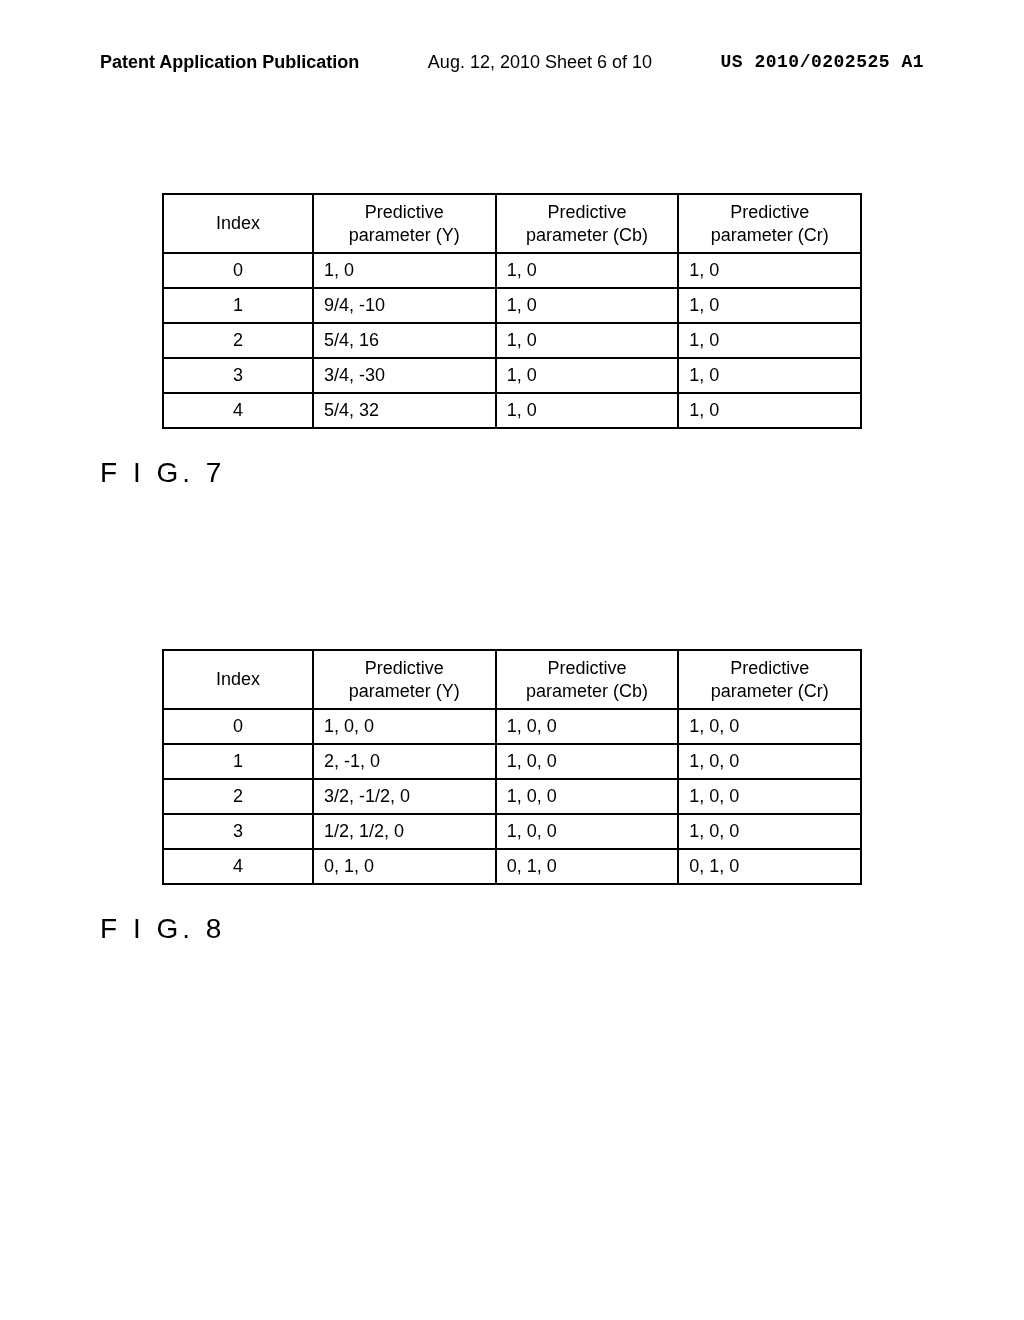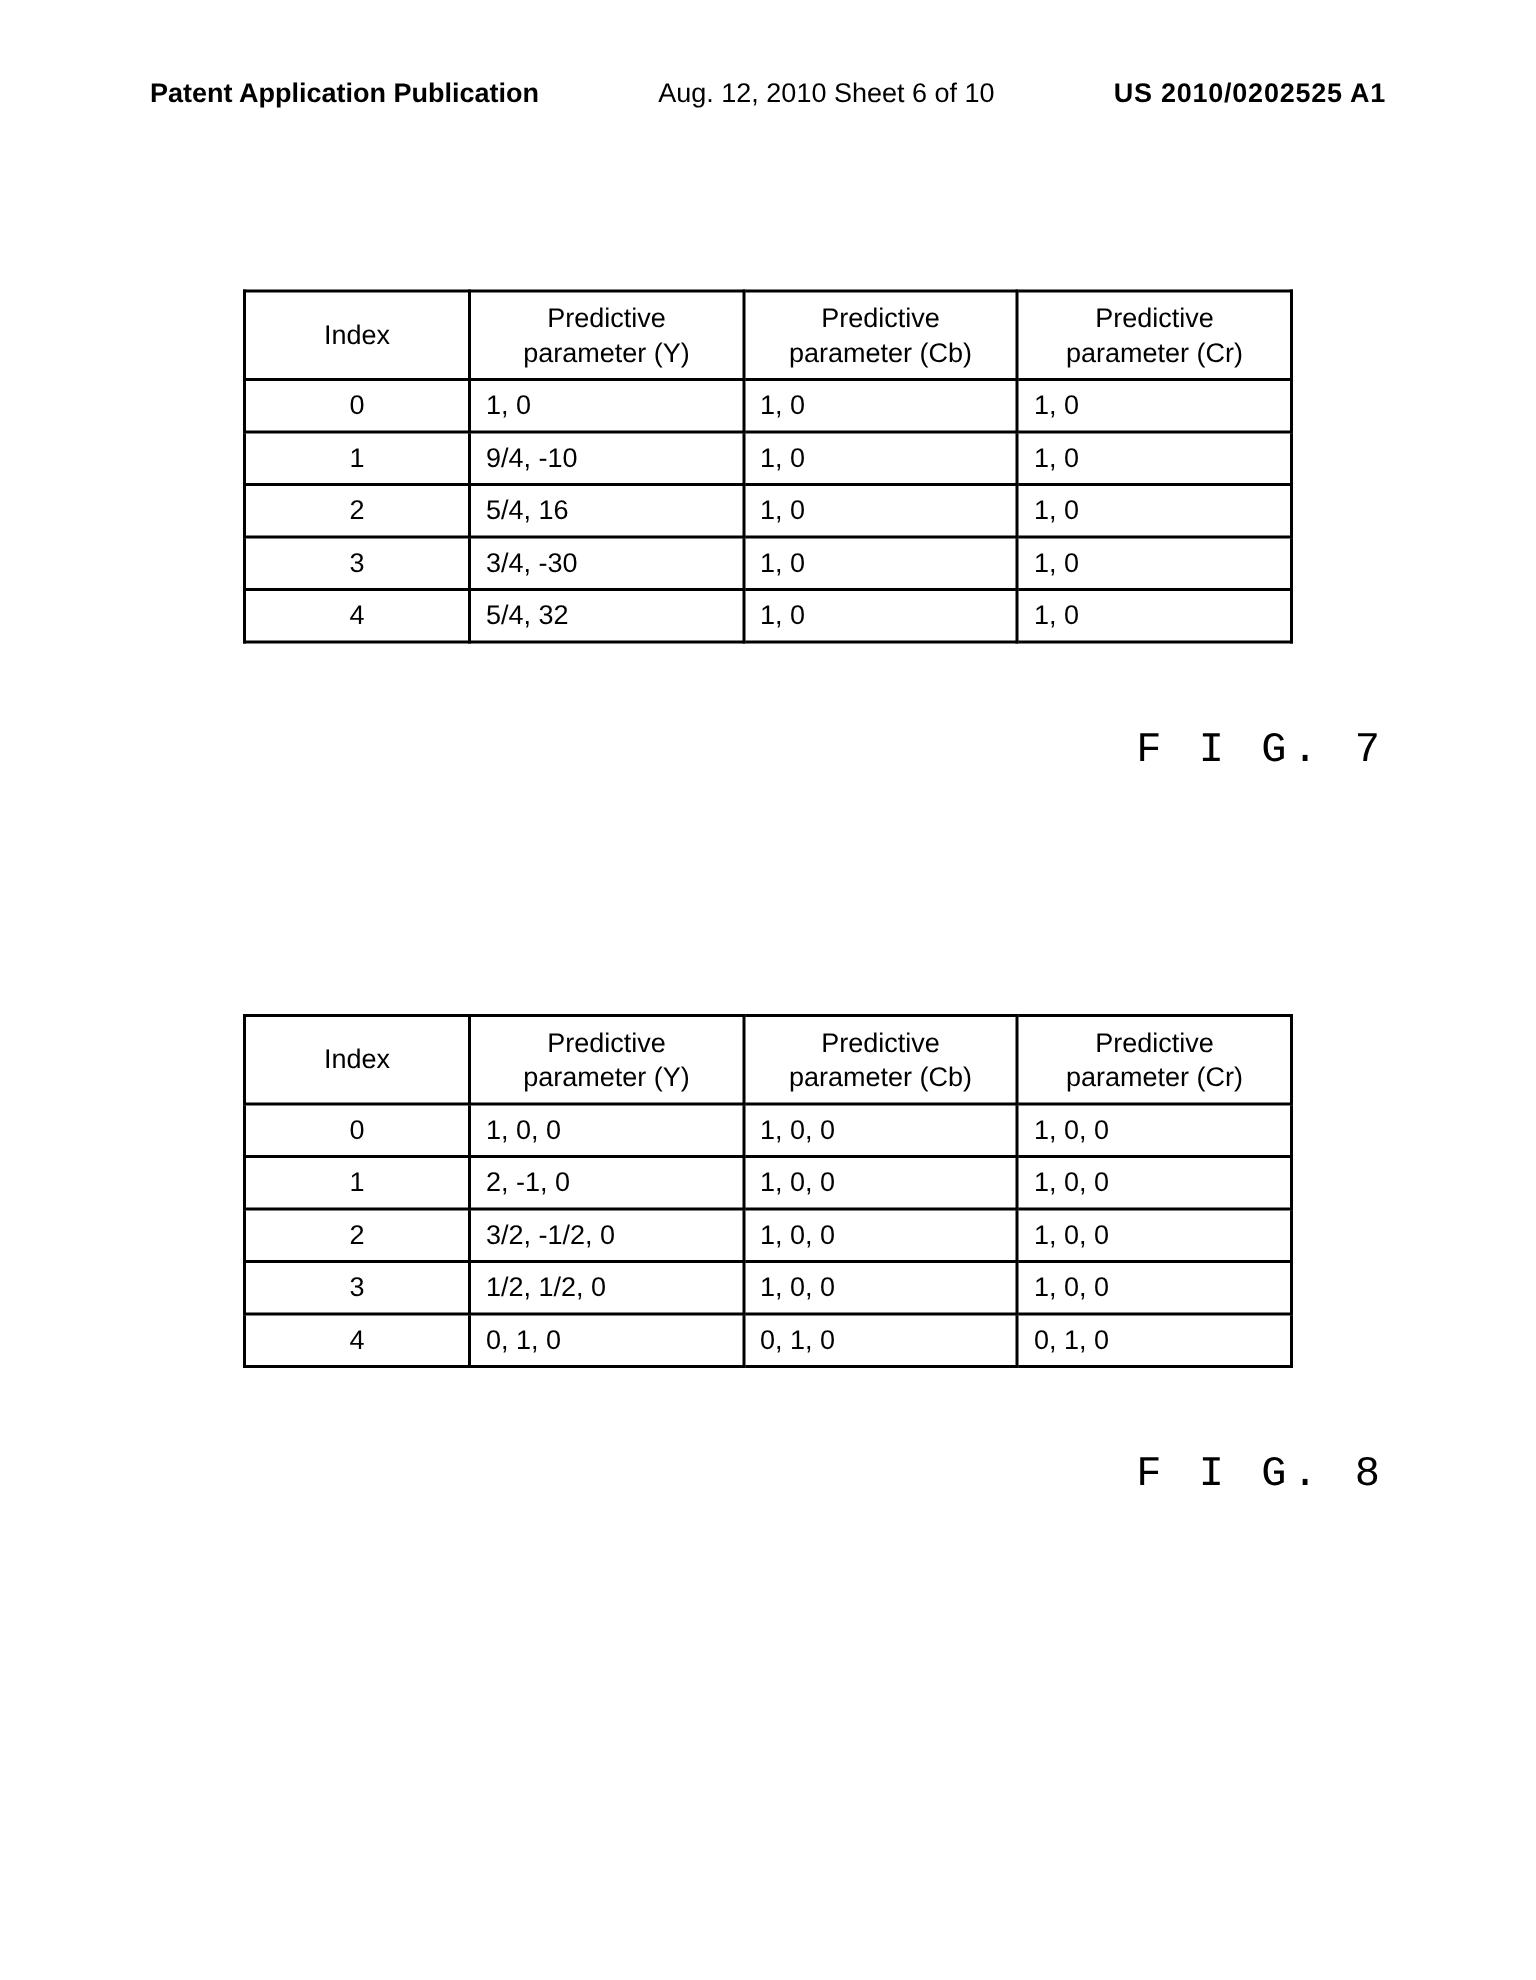--- a/index.html
+++ b/index.html
@@ -13,21 +13,21 @@
     .header {
       display: flex;
       justify-content: space-between;
       align-items: flex-start;
       padding: 52px 100px 0 100px;
       font-size: 18px;
       color: #000;
     }
     .hdr-left { font-weight: bold; }
     .hdr-mid { }
-    .hdr-right { font-weight: bold; letter-spacing: 0.5px; }
+    .hdr-right { font-weight: bold; letter-spacing: 0.5px; font-family: Liberation Mono, monospace; }
     .content {
       padding: 0 100px;
     }
     .figwrap {
       margin-top: 120px;
     }
     .figwrap2 { margin-top: 160px; }
     table {
       border-collapse: collapse;
       margin: 0 auto;
@@ -49,25 +49,25 @@
       line-height: 1.25;
     }
     td.idx {
       text-align: center;
       width: 160px;
     }
     td.cell {
       width: 192px;
     }
     .caption {
-      text-align: right;
+      text-align: left;
       font-size: 28px;
       letter-spacing: 4px;
-      margin-top: 56px;
-      font-family: Liberation Mono, monospace;
+      margin-top: 28px;
+      font-family: Liberation Sans, sans-serif;
     }
   </style>
 </head>
 <body>
 
 <div class="header">
   <span class="hdr-left">Patent Application Publication</span>
   <span class="hdr-mid">Aug. 12, 2010  Sheet 6 of 10</span>
   <span class="hdr-right">US 2010/0202525 A1</span>
 </div>

